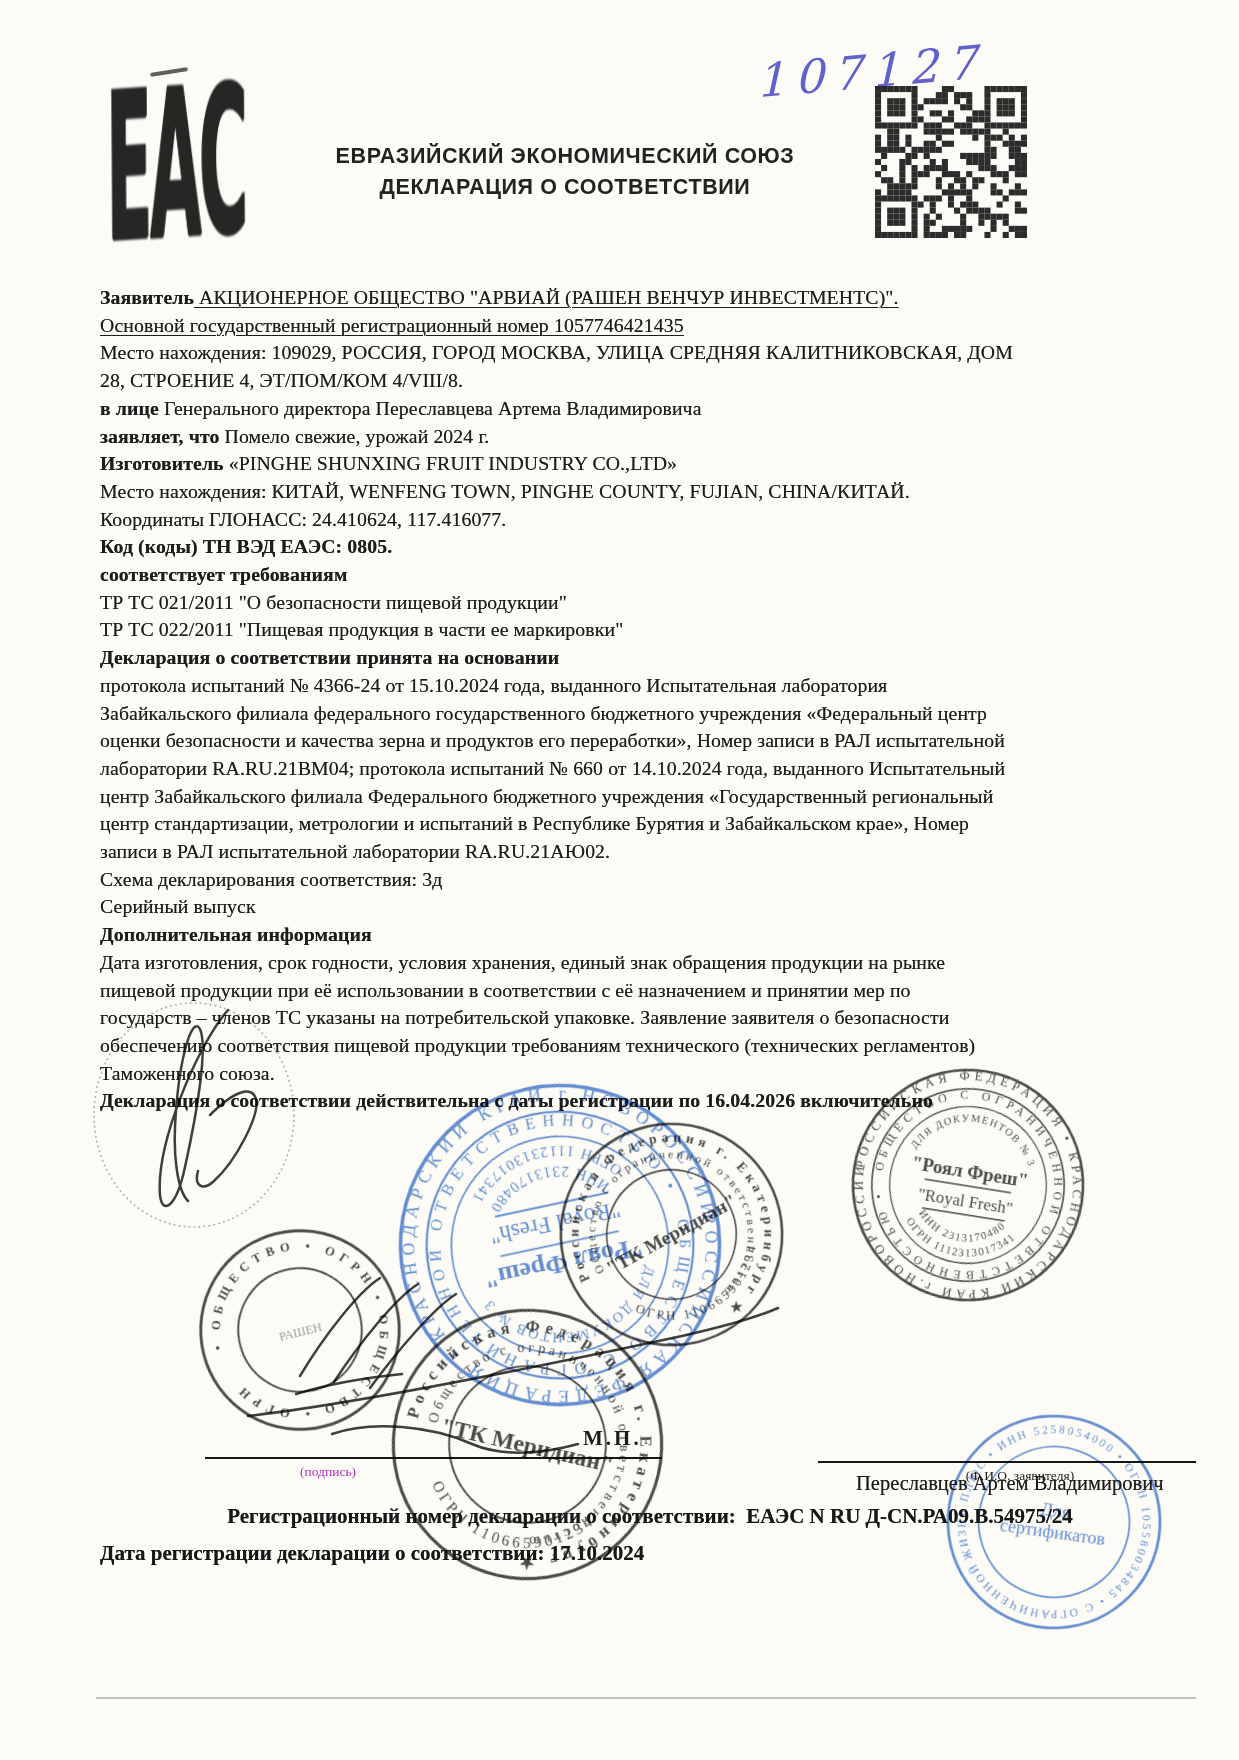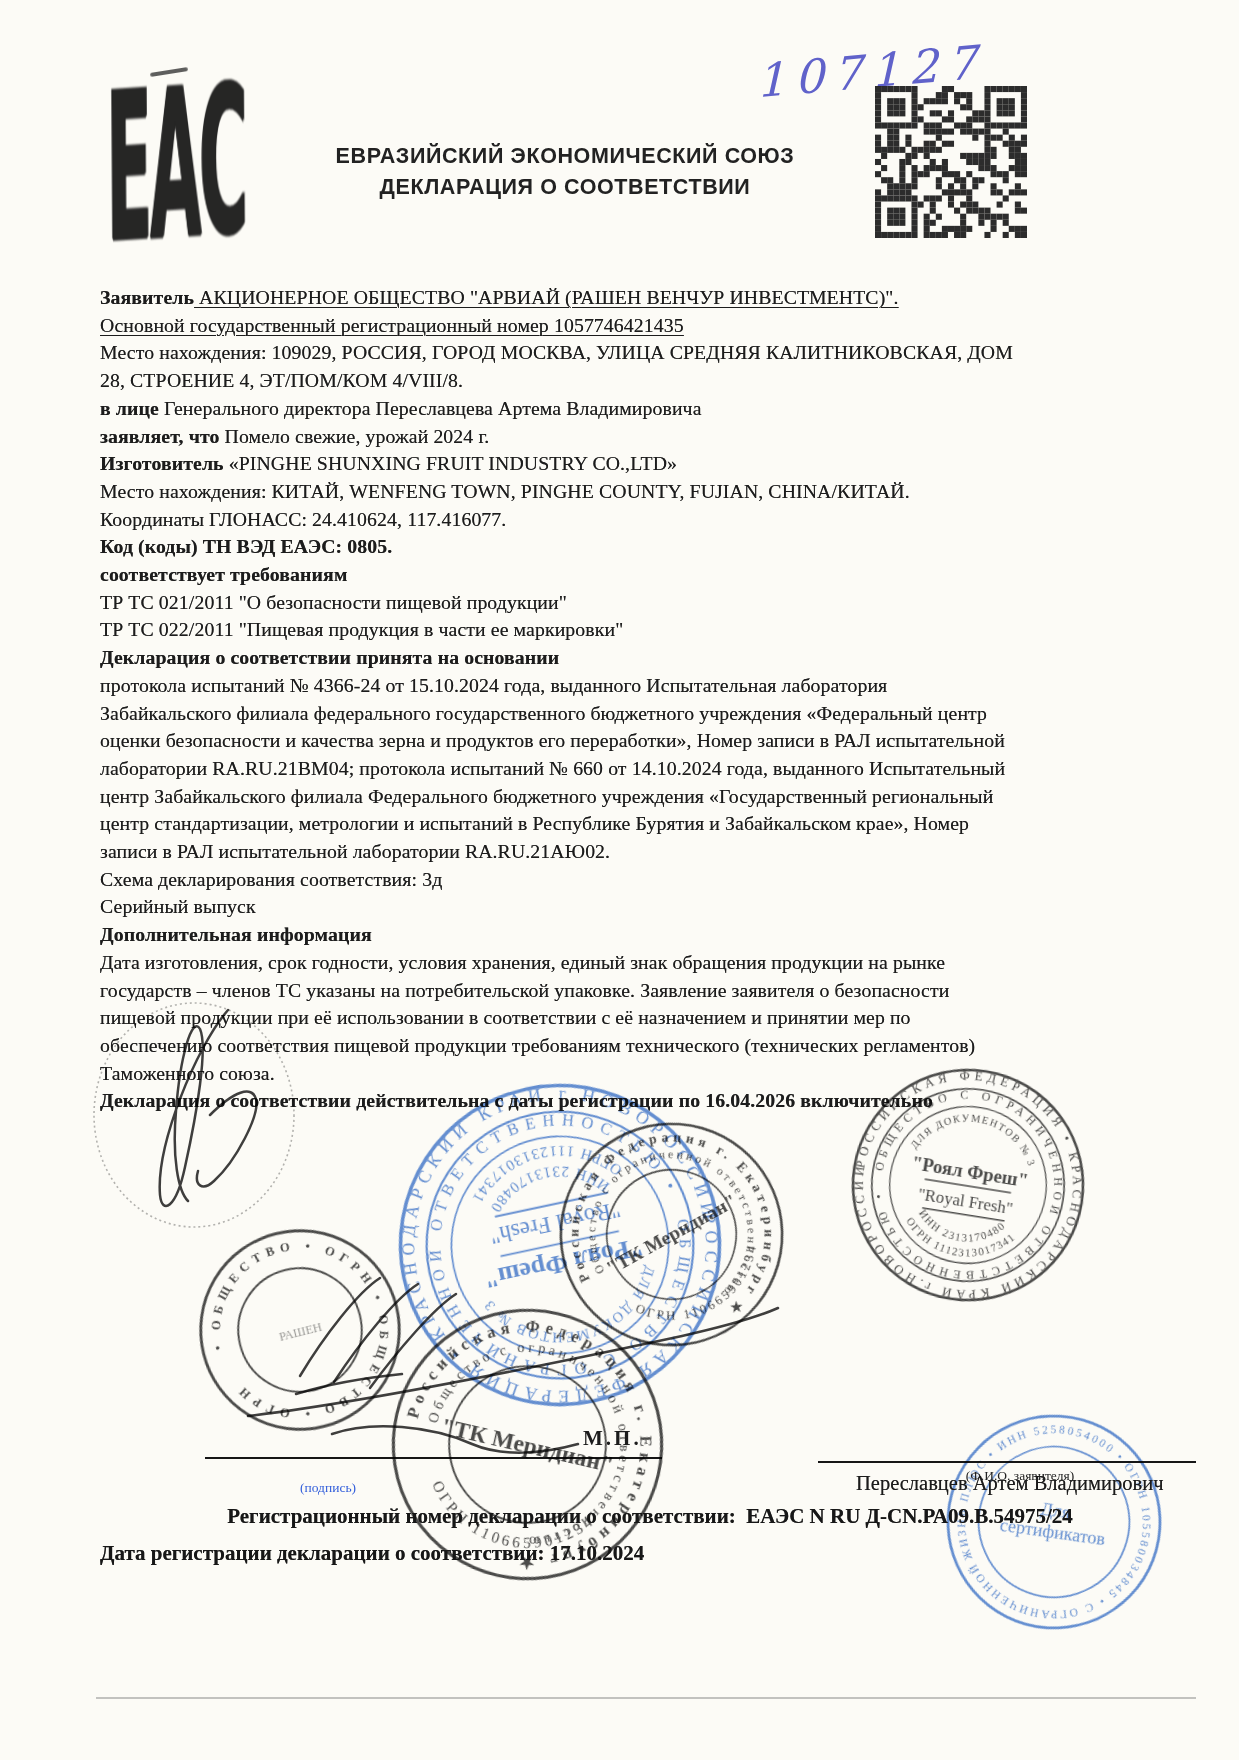--- a/index.html
+++ b/index.html
@@ -31,21 +31,21 @@
   .stamp{position:absolute;mix-blend-mode:multiply;filter:blur(.35px);opacity:.86;}
   .stamp.blue{color:var(--stamp-blue,#4b7ed2);}
   .stamp.black{color:var(--stamp-black,#2e2e2e);}
   .stamp svg{overflow:visible;display:block;}
   .stamp text{font-family:"Liberation Serif",serif;fill:currentColor;}
   .sig{position:absolute;mix-blend-mode:multiply;filter:blur(.25px);}
   .sig path{fill:none;stroke:#1d1d1d;stroke-width:2.5;stroke-linecap:round;opacity:.85;}
   .hline{position:absolute;height:2px;background:#161616;mix-blend-mode:multiply;}
   .faintline{position:absolute;left:96px;top:1697px;width:1100px;border-top:2px solid rgba(115,115,115,.42);}
   .mp{position:absolute;left:583px;top:1426px;font-size:21px;font-weight:bold;letter-spacing:3px;color:#1c1c1c;}
-  .podpis{position:absolute;left:300px;top:1464px;font-size:13.5px;color:#1d4ed8;opacity:.9;margin-top:16px;}
+  .podpis{position:absolute;left:300px;top:1464px;font-size:13.5px;color:#a21caf;opacity:.9;}
   .applicant{position:absolute;left:856px;top:1430px;width:345px;font-size:20.5px;color:#1b1b1b;
         text-shadow:0 0 .4px rgba(0,0,0,.6);margin-top:42px;}
   .fio{position:absolute;left:880px;top:1468px;width:280px;text-align:center;font-size:13.5px;color:#222;}
   
   .regline{position:absolute;left:100px;width:1100px;font-size:21px;font-weight:bold;color:#171717;
         white-space:pre-wrap;text-shadow:0 0 .5px rgba(0,0,0,.6);filter:blur(.15px);}
 </style>
 </head>
 <body>
 
@@ -408,22 +408,22 @@
       <div class="bline"><span>Забайкальского филиала федерального государственного бюджетного учреждения «Федеральный центр</span></div>
       <div class="bline"><span>оценки безопасности и качества зерна и продуктов его переработки», Номер записи в РАЛ испытательной</span></div>
       <div class="bline"><span>лаборатории RA.RU.21ВМ04; протокола испытаний № 660 от 14.10.2024  года, выданного Испытательный</span></div>
       <div class="bline"><span>центр Забайкальского филиала Федерального бюджетного учреждения «Государственный региональный</span></div>
       <div class="bline"><span>центр стандартизации, метрологии и испытаний в Республике Бурятия и Забайкальском крае», Номер</span></div>
       <div class="bline"><span>записи в РАЛ испытательной лаборатории RA.RU.21АЮ02.</span></div>
       <div class="bline"><span>Схема декларирования соответствия: 3д</span></div>
       <div class="bline"><span>Серийный выпуск</span></div>
       <div class="bline"><b>Дополнительная информация</b></div>
       <div class="bline"><span>Дата изготовления, срок годности, условия хранения, единый знак обращения продукции на рынке</span></div>
+      <div class="bline"><span>пищевой продукции при её использовании в соответствии с её назначением и принятии мер по</span></div>
       <div class="bline"><span>государств – членов ТС указаны на потребительской упаковке. Заявление заявителя о безопасности</span></div>
-      <div class="bline"><span>пищевой продукции при её использовании в соответствии с её назначением и принятии мер по</span></div>
       <div class="bline"><span>обеспечению соответствия пищевой продукции требованиям технического (технических регламентов)</span></div>
       <div class="bline"><span>Таможенного союза.</span></div>
       <div class="bline"><b>Декларация о соответствии действительна с даты регистрации по 16.04.2026 включительно</b></div>
     </div>
 
   <div class="sig" style="left:86px;top:995px;">
     <svg width="215" height="240" viewBox="0 0 215 240">
       <ellipse cx="108" cy="120" rx="100" ry="112" fill="none" stroke="rgba(70,70,70,.4)" stroke-width="1.6" stroke-dasharray="2,3"></ellipse>
       <path d="M142,15 C110,52 70,150 74,200 C76,220 90,214 99,172 C111,118 122,52 114,34 C106,20 94,62 90,116 C86,162 92,196 102,206"></path>
       <path d="M124,120 C148,96 166,90 170,104 C174,120 150,166 128,186 C116,197 108,190 112,176"></path>

